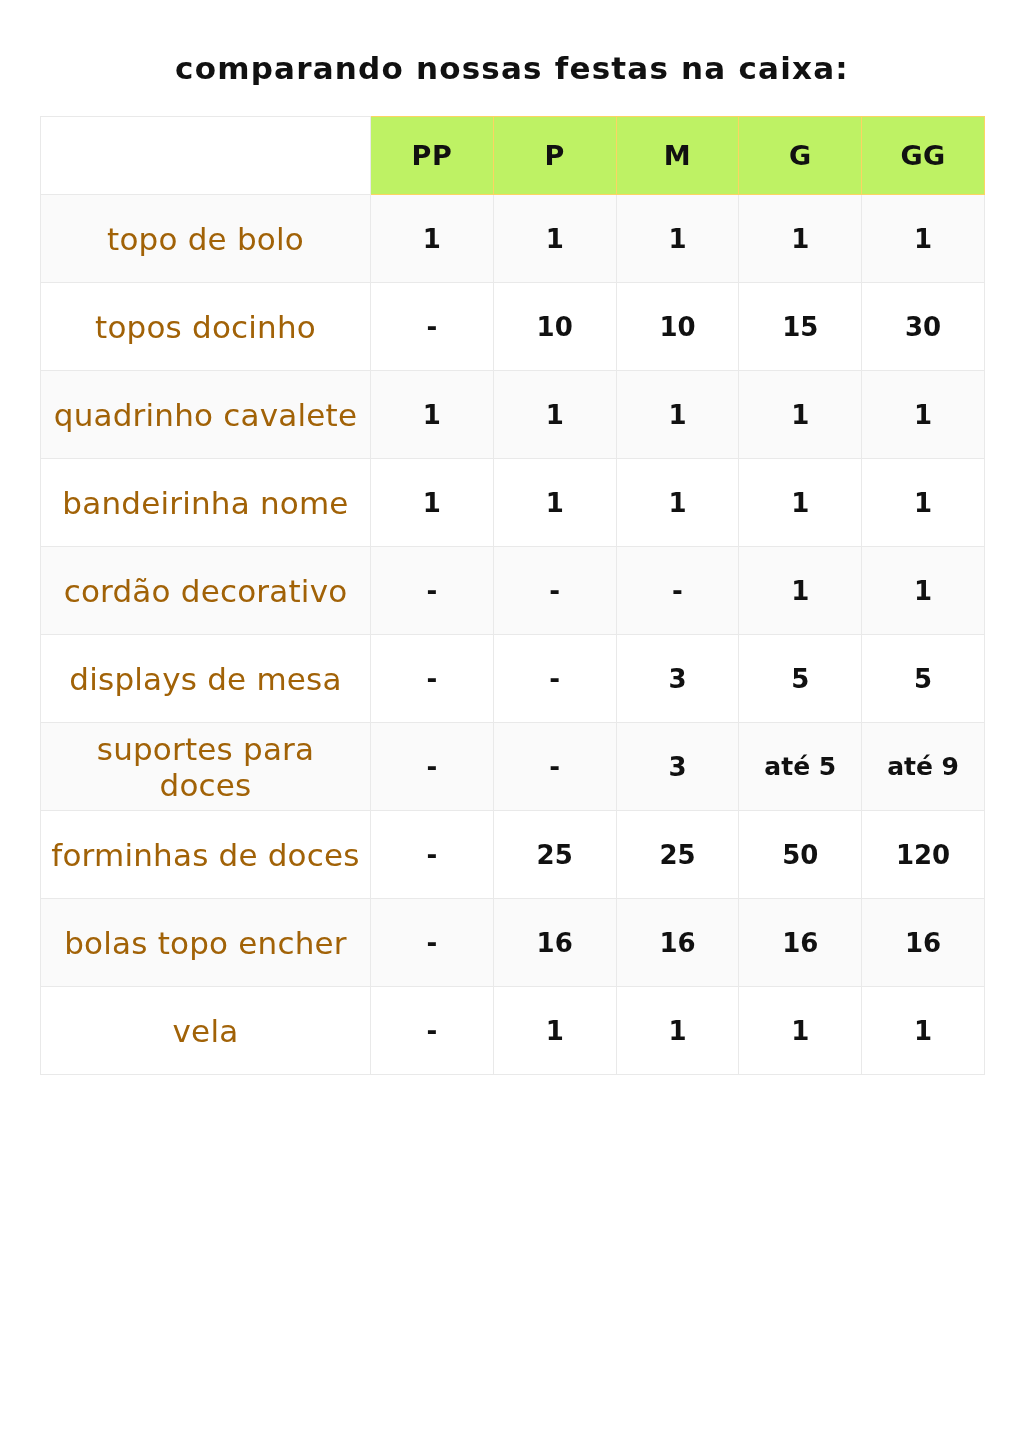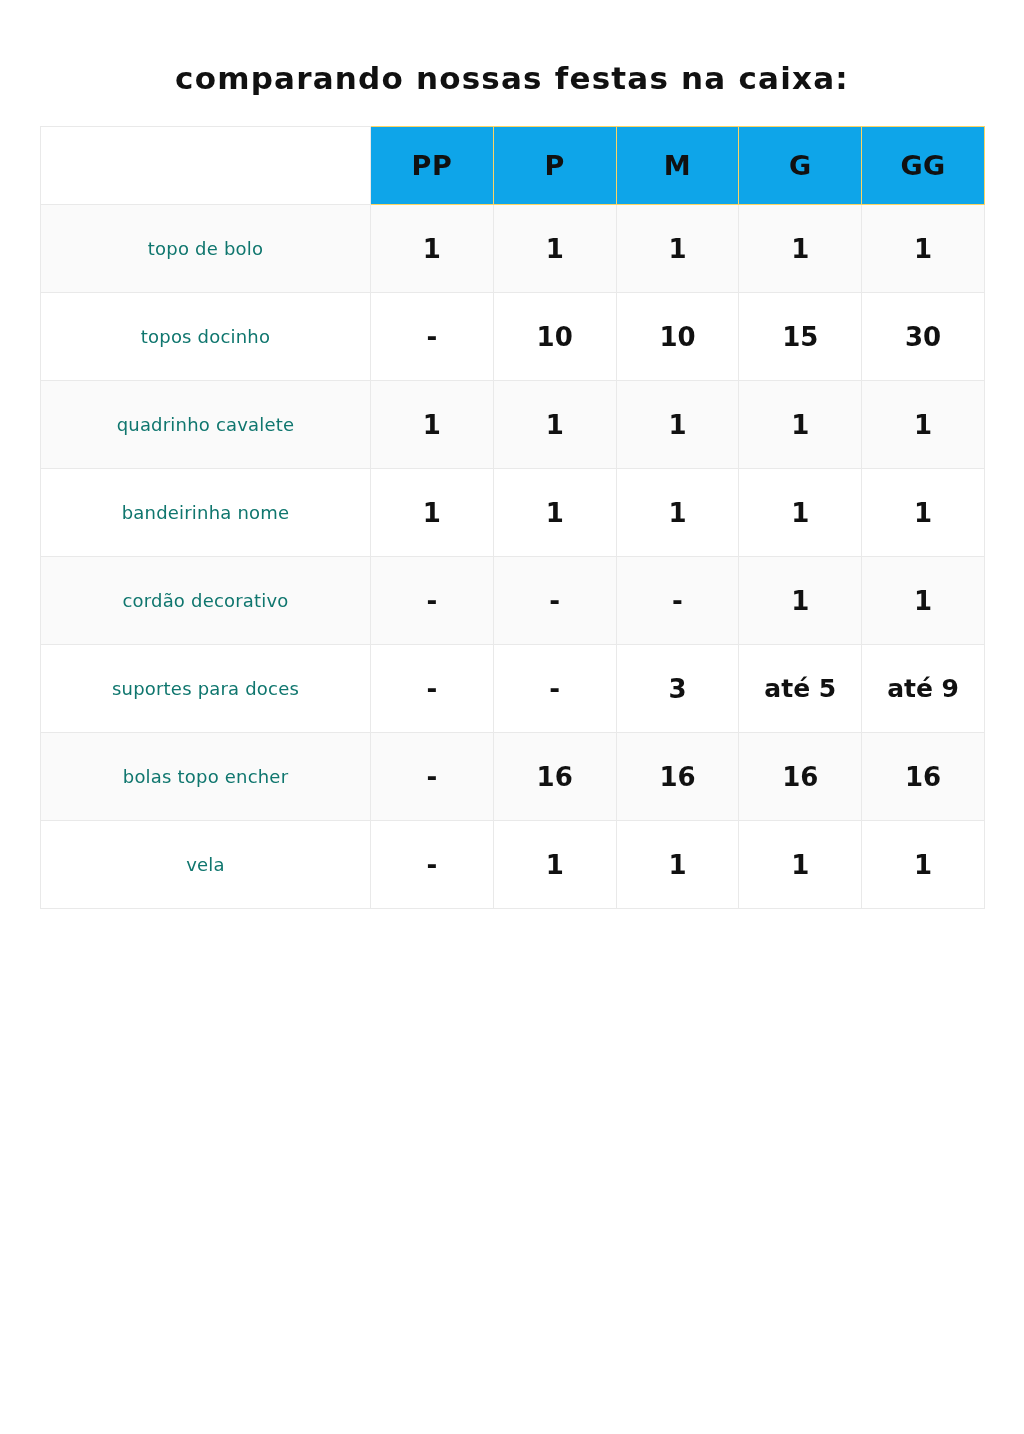--- a/index.html
+++ b/index.html
@@ -21,21 +21,21 @@
     padding: 40px 40px 0 40px;
     position: relative;
   }
   .title {
     text-align: center;
     font-family: "DejaVu Sans", sans-serif;
     font-weight: bold;
     font-size: 31px;
     letter-spacing: 1.2px;
     color: #111111;
-    margin: 20px 0 30px 0;
+    margin: 10px 0 30px 0;
   }
   table.compare {
     border-collapse: collapse;
     width: 944px;
     margin: 0 auto;
     table-layout: fixed;
   }
   table.compare col.label-col { width: 330px; }
   table.compare col.size-col  { width: 122.8px; }
 
@@ -45,33 +45,33 @@
     text-align: center;
     vertical-align: middle;
     font-size: 25px;
     font-weight: bold;
     color: #111111;
     padding: 0 6px;
     box-sizing: border-box;
   }
   table.compare thead th {
     height: 78px;
-    background: #0ea5e9;
+    background: #bef264;
     font-size: 27px;
     letter-spacing: 0.5px;
     border: 1px solid #fcd462;
   }
   table.compare thead th.corner {
     background: #ffffff;
     border: 1px solid #e9e9e9;
   }
   table.compare td.rowlabel {
     font-weight: normal;
-    font-size: 18px;
-    color: #0f766e;
+    font-size: 31px;
+    color: #a16207;
     letter-spacing: 0.2px;
   }
   table.compare tbody tr:nth-child(odd) td {
     background: #fafafa;
   }
   table.compare tbody tr:nth-child(even) td {
     background: #ffffff;
   }
   table.compare td.value {
     font-size: 26px;
@@ -142,26 +142,42 @@
       </tr>
       <tr>
         <td class="rowlabel">cordão decorativo</td>
         <td class="value">-</td>
         <td class="value">-</td>
         <td class="value">-</td>
         <td class="value">1</td>
         <td class="value">1</td>
       </tr>
       <tr>
+        <td class="rowlabel">displays de mesa</td>
+        <td class="value">-</td>
+        <td class="value">-</td>
+        <td class="value">3</td>
+        <td class="value">5</td>
+        <td class="value">5</td>
+      </tr>
+      <tr>
         <td class="rowlabel">suportes para doces</td>
         <td class="value">-</td>
         <td class="value">-</td>
         <td class="value">3</td>
         <td class="value wide">até 5</td>
         <td class="value wide">até 9</td>
+      </tr>
+      <tr>
+        <td class="rowlabel">forminhas de doces</td>
+        <td class="value">-</td>
+        <td class="value">25</td>
+        <td class="value">25</td>
+        <td class="value">50</td>
+        <td class="value">120</td>
       </tr>
       <tr>
         <td class="rowlabel">bolas topo encher</td>
         <td class="value">-</td>
         <td class="value">16</td>
         <td class="value">16</td>
         <td class="value">16</td>
         <td class="value">16</td>
       </tr>
       <tr>

